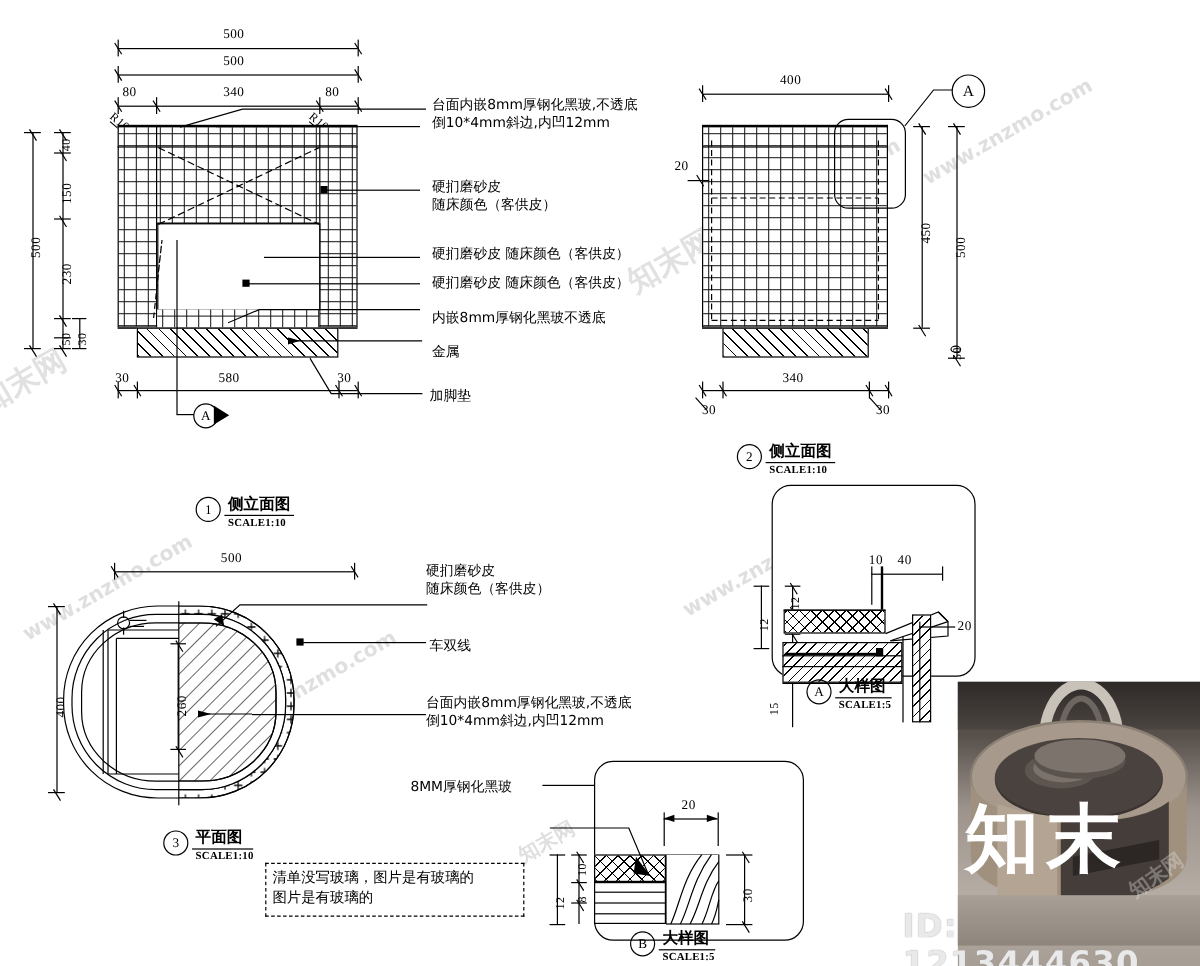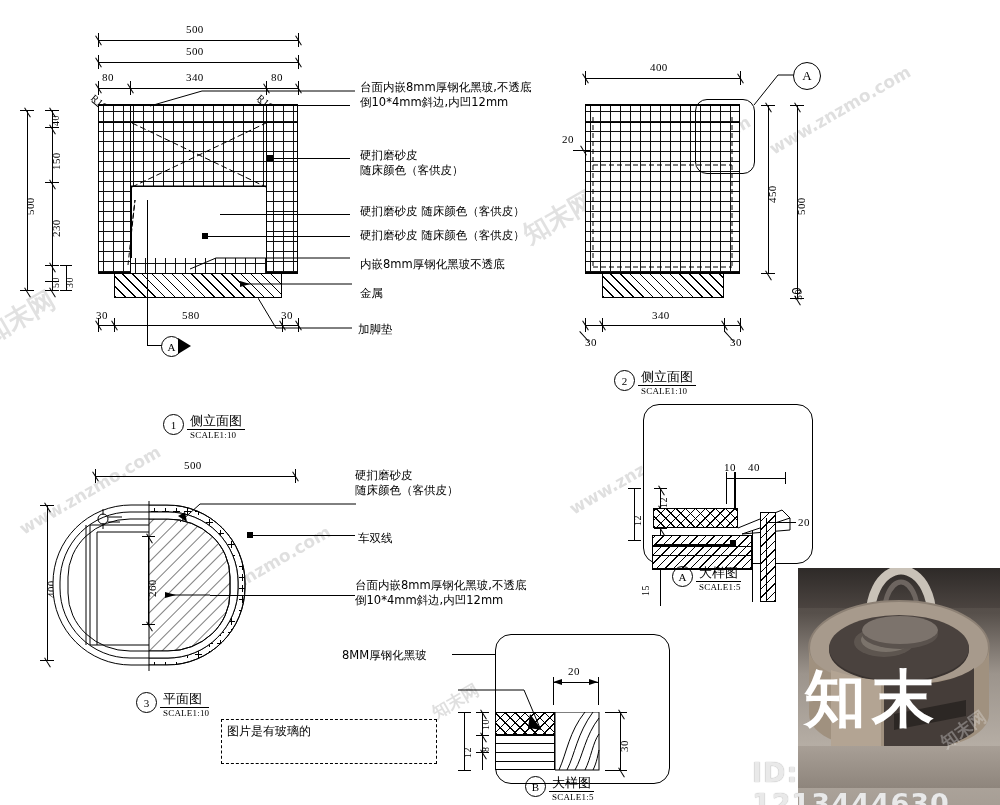--- a/index.html
+++ b/index.html
@@ -41,21 +41,21 @@
       repeating-linear-gradient(45deg,#000 0 1px,transparent 1px 7px),
       repeating-linear-gradient(-45deg,#000 0 1px,transparent 1px 7px);
   }
   .box{position:absolute;border:1px solid #000;box-sizing:border-box;}
 
   
   .vtag{position:absolute;display:flex;align-items:flex-start;}
   .vtag .circ{width:19px;height:19px;border:1px solid #000;border-radius:50%;
       display:flex;align-items:center;justify-content:center;font-size:11px;
       font-family:"Liberation Serif",serif;flex:0 0 auto;}
-  .vtag .txtwrap{margin-left:3px;}
+  .vtag .txtwrap{margin-left:3px;font-weight:bold;}
   .vtag .t1{font-size:13px;font-family:"DejaVu Sans",sans-serif;border-bottom:1px solid #000;padding:0 3px 1px 3px;line-height:14px;}
   .vtag .t2{font-size:9px;font-family:"Liberation Serif",serif;padding-left:3px;line-height:11px;letter-spacing:.2px;}
 
   .detcirc{position:absolute;width:26px;height:26px;border:1px solid #000;border-radius:50%;
       display:flex;align-items:center;justify-content:center;font-size:13px;
       font-family:"Liberation Serif",serif;}
 
   .notebox{position:absolute;border:1px dashed #000;box-sizing:border-box;padding:3px 5px;
       font-size:12px;line-height:17px;font-family:"DejaVu Sans",sans-serif;}
 
@@ -431,20 +431,21 @@
 
   <div class="vtag" style="left:136px;top:692px;">
     <div class="circ">3</div>
     <div class="txtwrap">
       <div class="t1">平面图</div>
       <div class="t2">SCALE1:10</div>
     </div>
   </div>
 
   <div class="notebox" style="left:221px;top:719px;width:216px;height:45px;">
+    <div>清单没写玻璃，图片是有玻璃的</div>
     <div>图片是有玻璃的</div>
   </div>
 
   <div class="roundbox" style="left:643px;top:404px;width:170px;height:160px;"></div>
   <div class="abs" style="left:600px;top:400px;width:230px;height:180px;">
 
     <div class="ln h" style="left:126px;top:78px;width:59px;"></div>
     <div class="ln v" style="left:126px;top:72px;height:12px;"></div>
     <div class="ln v" style="left:185px;top:72px;height:12px;"></div>
     <div class="dim-txt" style="left:148px;top:61px;">40</div>

